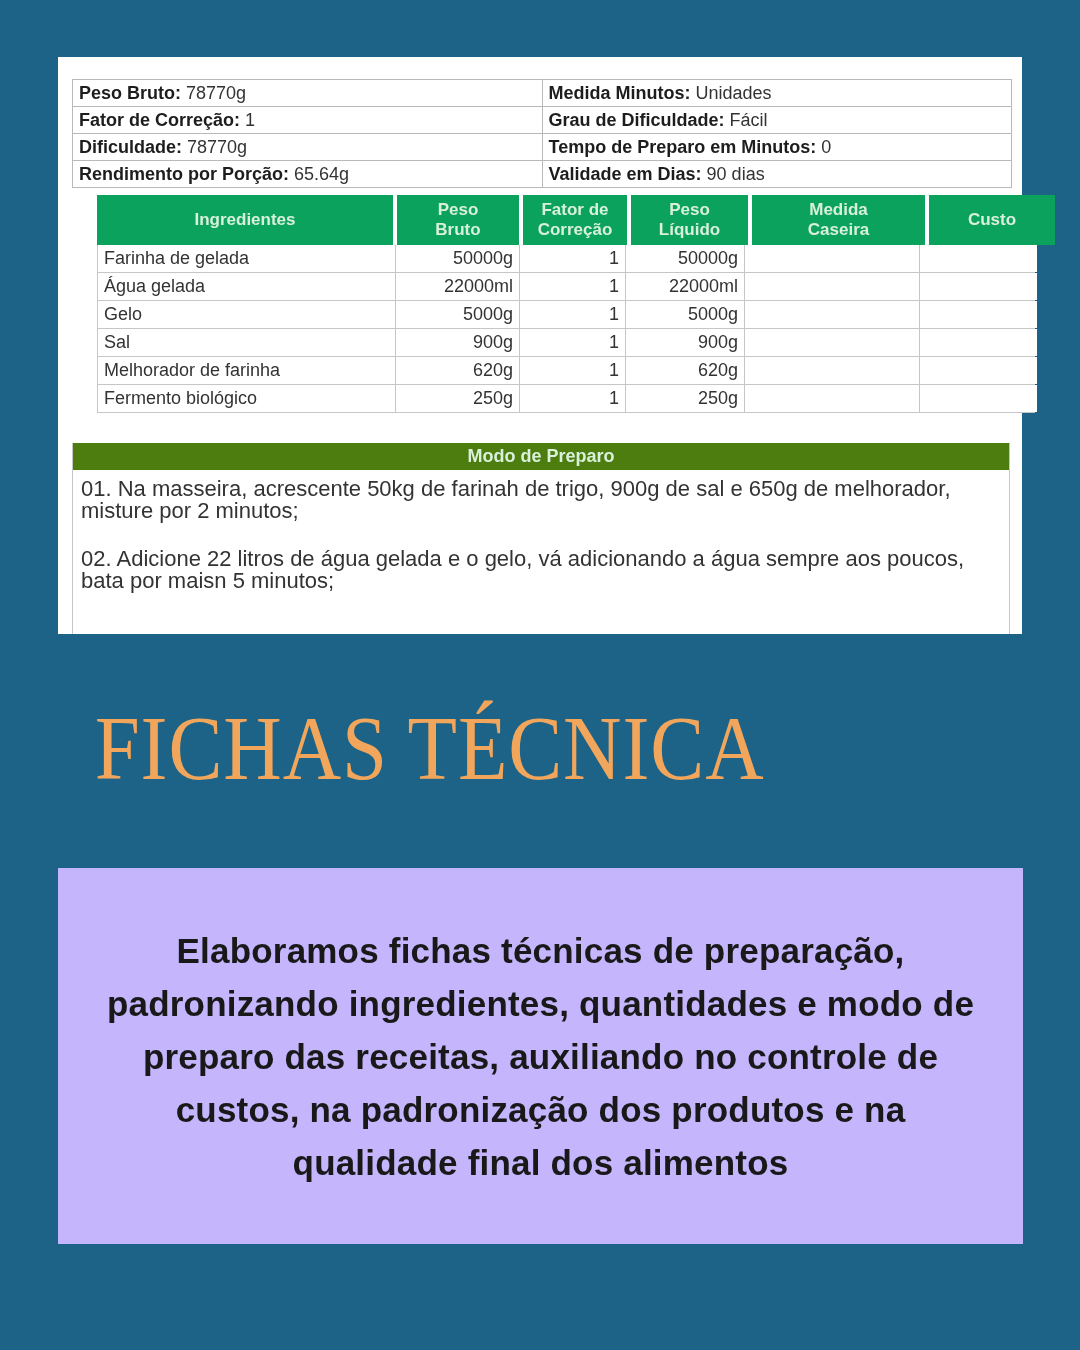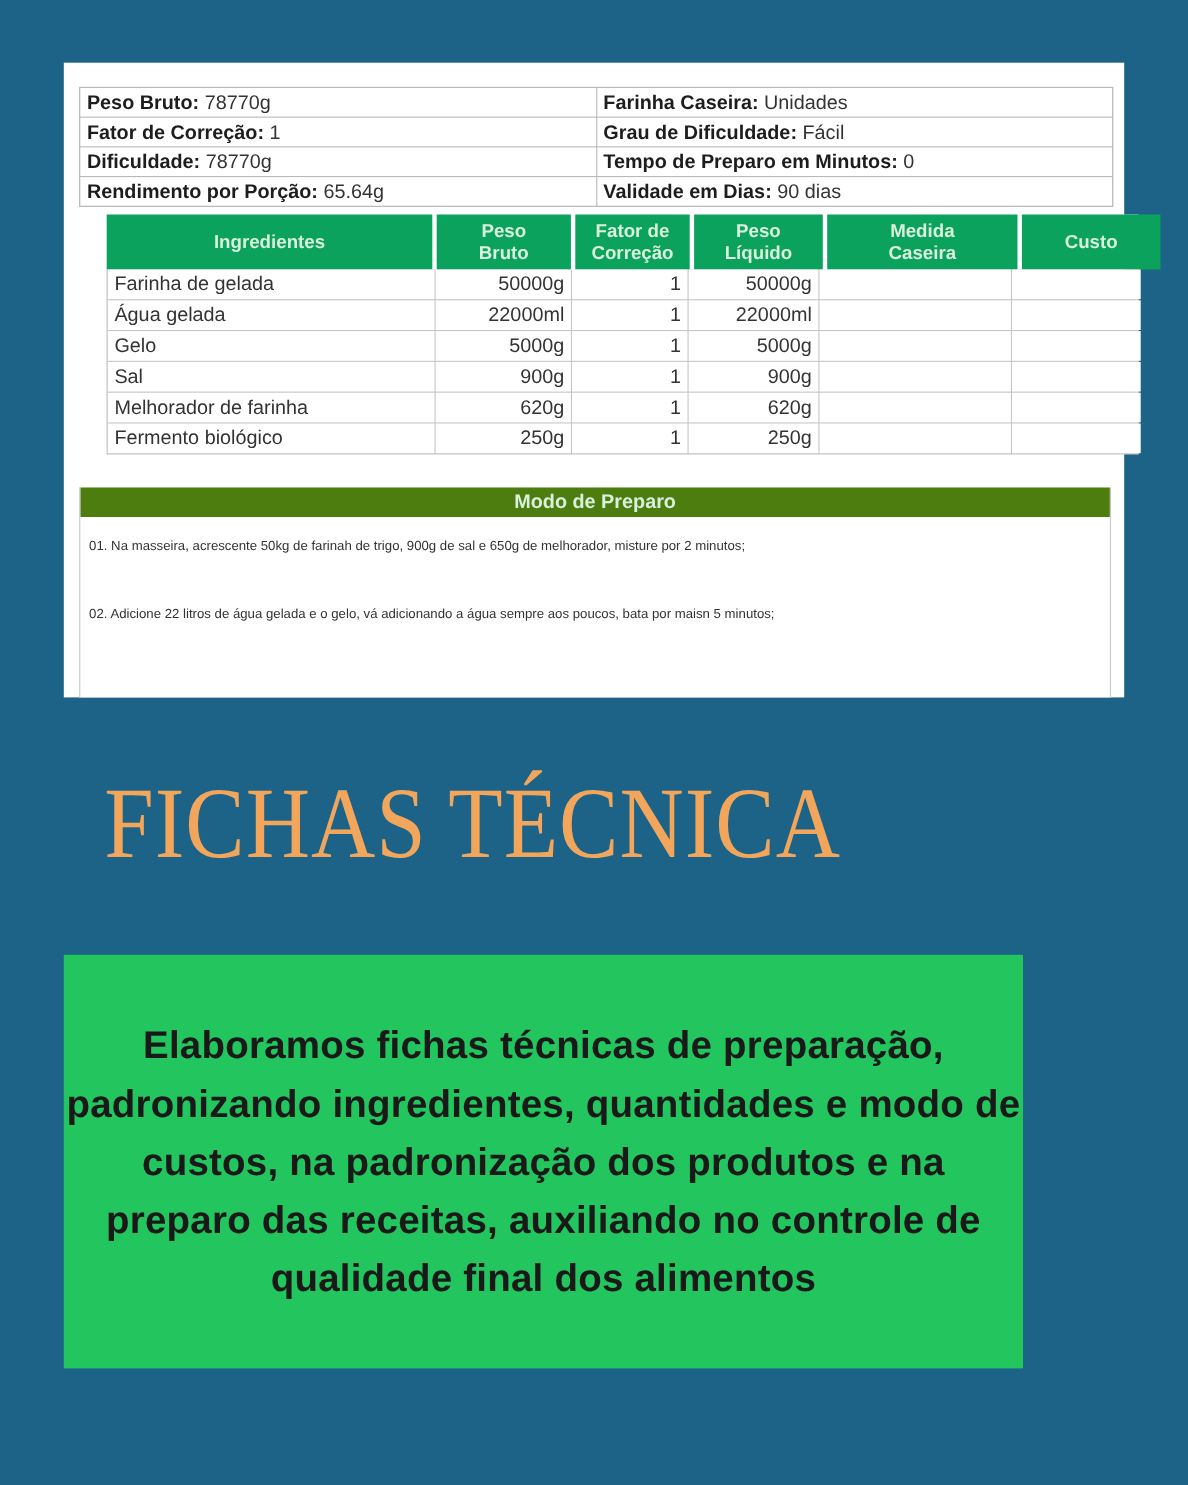--- a/index.html
+++ b/index.html
@@ -61,57 +61,57 @@
     position:absolute;left:14px;top:386px;width:938px;height:191px;
     border-left:1px solid #c6c6c6;border-right:1px solid #c6c6c6;
     box-sizing:border-box;overflow:hidden;background:#fff;
   }
   .prep-header{
     background:#4d7c0f;color:#D9F0DB;font-weight:bold;font-size:18px;
     height:27px;line-height:27px;text-align:center;
   }
   .prep-body{padding:8px 10px 0 8px;}
   .prep-step{
-    font-size:12px;line-height:36px;color:#333;
+    font-size:22px;line-height:22px;color:#333;
     margin:0 0 26px 0;
   }
 
   
   .post-title{
     position:absolute;left:0;top:693px;width:860px;height:110px;
     display:flex;align-items:center;justify-content:center;
   }
   .post-title span{
     font-family:"Liberation Serif", serif;
     font-size:92px;font-weight:normal;color:#F2A65C;
     transform:scaleX(0.88);letter-spacing:1px;white-space:nowrap;
   }
 
   
   .desc-box{
-    position:absolute;left:58px;top:868px;width:872px;height:376px;
-    background:#22c55e;
+    position:absolute;left:58px;top:868px;width:965px;height:376px;
+    background:#c4b5fd;
     display:flex;flex-direction:column;align-items:center;justify-content:center;
   }
   .desc-line{
     font-size:35px;font-weight:bold;color:#191919;
     line-height:53px;text-align:center;white-space:nowrap;
     letter-spacing:0.2px;
   }
 </style>
 </head>
 <body>
 
 <div class="canvas">
 
   <div class="sheet-panel">
 
     <div class="summary-table">
       <div class="summary-cell"><b>Peso Bruto:</b> <span>78770g</span></div>
-      <div class="summary-cell"><b>Farinha Caseira:</b> <span>Unidades</span></div>
+      <div class="summary-cell"><b>Medida Minutos:</b> <span>Unidades</span></div>
       <div class="summary-cell"><b>Fator de Correção:</b> <span>1</span></div>
       <div class="summary-cell"><b>Grau de Dificuldade:</b> <span>Fácil</span></div>
       <div class="summary-cell"><b>Dificuldade:</b> <span>78770g</span></div>
       <div class="summary-cell"><b>Tempo de Preparo em Minutos:</b> <span>0</span></div>
       <div class="summary-cell"><b>Rendimento por Porção:</b> <span>65.64g</span></div>
       <div class="summary-cell"><b>Validade em Dias:</b> <span>90 dias</span></div>
     </div>
 
     <div class="ing-table">
       <div class="ing-header">
@@ -182,18 +182,18 @@
 
   </div>
 
   <div class="post-title">
     <span>FICHAS TÉCNICA</span>
   </div>
 
   <div class="desc-box">
     <div class="desc-line">Elaboramos fichas técnicas de preparação,</div>
     <div class="desc-line">padronizando ingredientes, quantidades e modo de</div>
+    <div class="desc-line">preparo das receitas, auxiliando no controle de</div>
     <div class="desc-line">custos, na padronização dos produtos e na</div>
-    <div class="desc-line">preparo das receitas, auxiliando no controle de</div>
     <div class="desc-line">qualidade final dos alimentos</div>
   </div>
 
 </div>
 
 </body></html>

